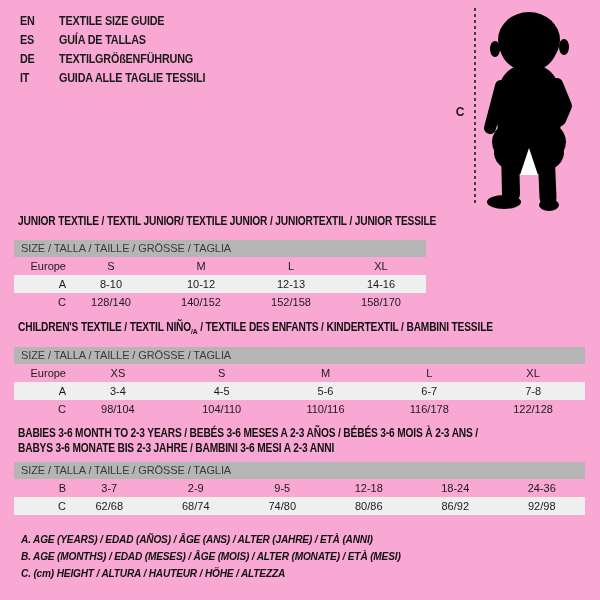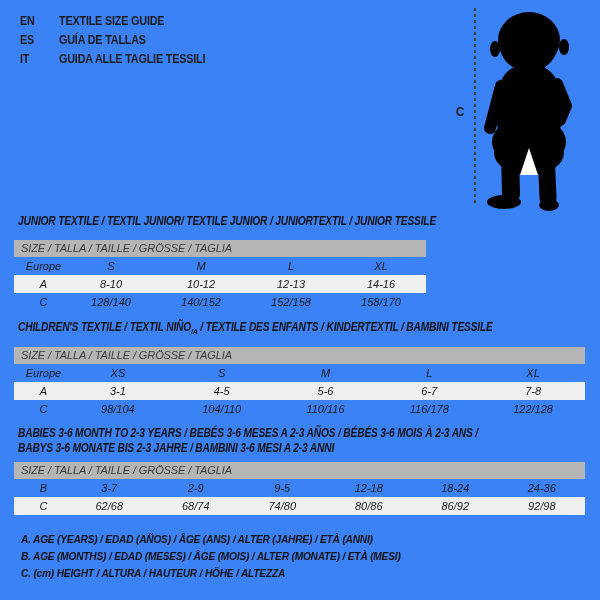--- a/index.html
+++ b/index.html
@@ -4,21 +4,21 @@
 <style>
   * { margin:0; padding:0; box-sizing:border-box; }
   html,body { background:#ffffff; }
   body {
     font-family: "Liberation Sans", sans-serif;
     color:#1a1a1a;
     width:600px; height:600px;
     position:relative;
     overflow:hidden;
   }
-  .canvas { position:absolute; left:0; top:0; width:600px; height:600px; background:#3b82f6; }
+  .canvas { position:absolute; left:0; top:0; width:600px; height:600px; background:#f9a8d4; }
 
   
   .lang-list { position:absolute; left:20px; top:11px; }
   .lang-row { display:grid; grid-template-columns:39px auto; height:19px; align-items:center; }
   .lang-code, .lang-title {
     font-weight:700; font-size:12px; white-space:nowrap;
     transform:scaleX(0.9); transform-origin:0 50%; letter-spacing:-0.2px;
   }
 
   
@@ -26,39 +26,39 @@
     position:absolute; left:474px; top:8px; width:2px; height:198px;
     background:repeating-linear-gradient(to bottom, #3f3f3f 0 3px, transparent 3px 6px);
   }
   .measure-label {
     position:absolute; left:452px; top:105px; width:16px; text-align:center;
     font-weight:700; font-size:12px;
   }
   .baby-figure { position:absolute; left:480px; top:6px; width:94px; height:208px; }
 
   
-  .section { position:absolute;font-style:italic; }
+  .section { position:absolute; }
   .s0 { left:18px; top:214px; width:412px; }
   .s1 { left:18px; top:320px; width:571px; }
   .s2 { left:18px; top:426px; width:571px; }
   .ttl {
     font-weight:700; font-size:12px; line-height:15px; white-space:nowrap;
     transform:scaleX(0.85); transform-origin:0 0; letter-spacing:-0.2px; color:#111;
   }
   .ttl .sub { font-size:8px; vertical-align:sub; }
   .tgrid { position:absolute; left:-4px; }
   .s0 .tgrid { top:26px; width:412px; }
   .s1 .tgrid { top:27px; width:571px; }
   .s2 .tgrid { top:36px; width:571px; }
   .size-bar {
     height:17px; line-height:17px; padding-left:7px;
     font-size:11px; color:#3a3a3a; letter-spacing:-0.1px;
   }
   .trow { display:grid; height:18px; align-items:center; font-size:11px; }
-  .tlabel { padding-left:7px; text-align:center; white-space:nowrap; }
+  .tlabel { padding-left:7px; text-align:right; white-space:nowrap; }
   .tval { text-align:center; white-space:nowrap; }
 
   
   .footnotes { position:absolute; left:21px; top:533px;font-style:italic; }
   .footnote {
     height:17px; font-weight:700; font-size:11.5px; white-space:nowrap;
     transform:scaleX(0.88); transform-origin:0 50%; letter-spacing:-0.2px; color:#111;
   }
 </style>
 </head>
@@ -67,20 +67,24 @@
 <div class="canvas">
 
   <div class="lang-list">
     <div class="lang-row">
       <span class="lang-code">EN</span>
       <span class="lang-title">TEXTILE SIZE GUIDE</span>
     </div>
     <div class="lang-row">
       <span class="lang-code">ES</span>
       <span class="lang-title">GUÍA DE TALLAS</span>
+    </div>
+    <div class="lang-row">
+      <span class="lang-code">DE</span>
+      <span class="lang-title">TEXTILGRÖßENFÜHRUNG</span>
     </div>
     <div class="lang-row">
       <span class="lang-code">IT</span>
       <span class="lang-title">GUIDA ALLE TAGLIE TESSILI</span>
     </div>
   </div>
 
   <div class="measure-line"></div>
   <div class="measure-label">C</div>
   <svg class="baby-figure" viewBox="0 0 94 208" xmlns="http://www.w3.org/2000/svg">
@@ -150,21 +154,21 @@
         <div class="trow" style="grid-template-columns: 52px repeat(5, 1fr);">
           <div class="tlabel">Europe</div>
           <div class="tval">XS</div>
           <div class="tval">S</div>
           <div class="tval">M</div>
           <div class="tval">L</div>
           <div class="tval">XL</div>
         </div>
         <div class="trow" style="grid-template-columns: 52px repeat(5, 1fr); background: rgb(239, 239, 239);">
           <div class="tlabel">A</div>
-          <div class="tval">3-1</div>
+          <div class="tval">3-4</div>
           <div class="tval">4-5</div>
           <div class="tval">5-6</div>
           <div class="tval">6-7</div>
           <div class="tval">7-8</div>
         </div>
         <div class="trow" style="grid-template-columns: 52px repeat(5, 1fr);">
           <div class="tlabel">C</div>
           <div class="tval">98/104</div>
           <div class="tval">104/110</div>
           <div class="tval">110/116</div>

